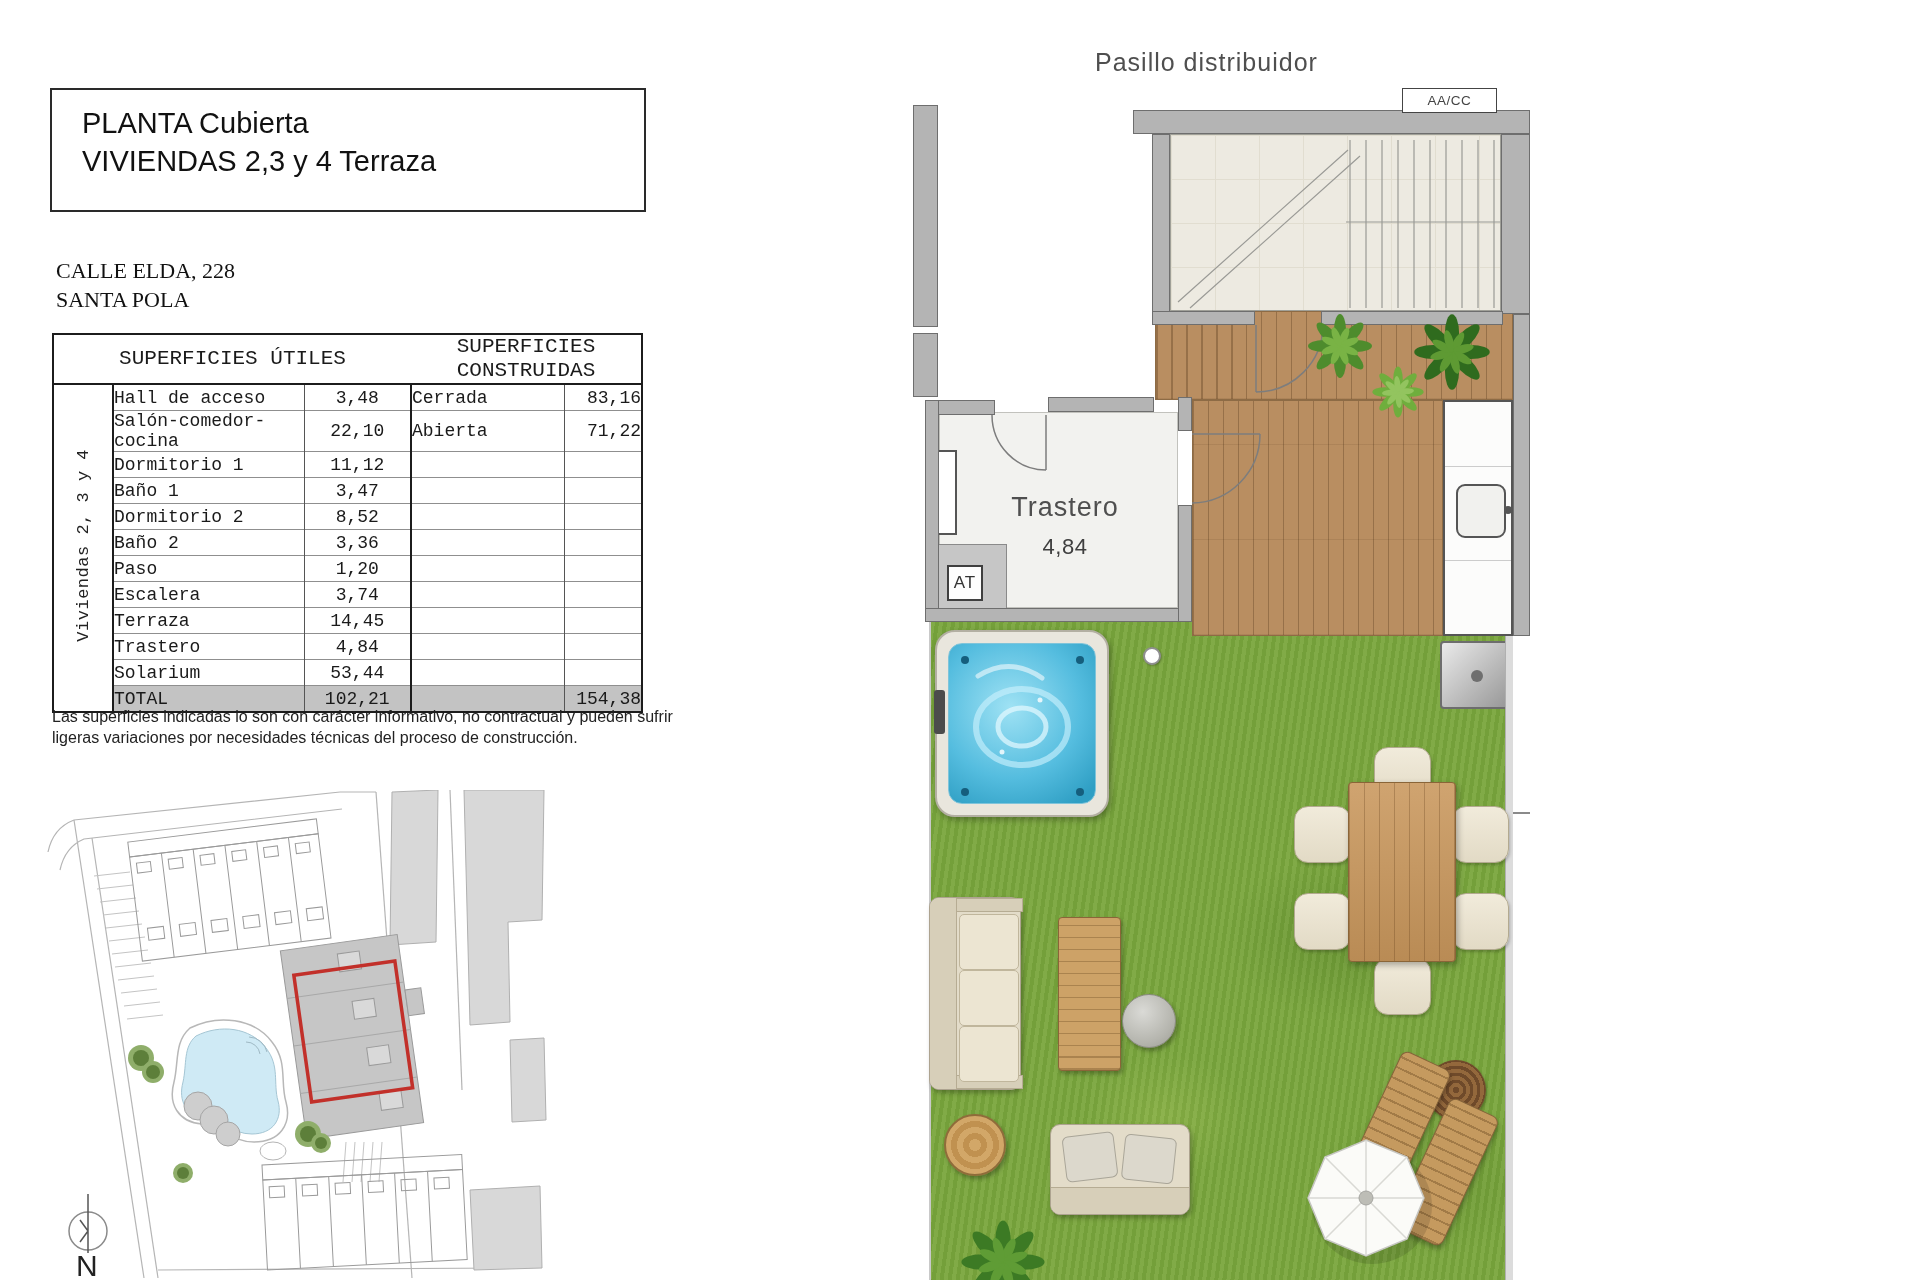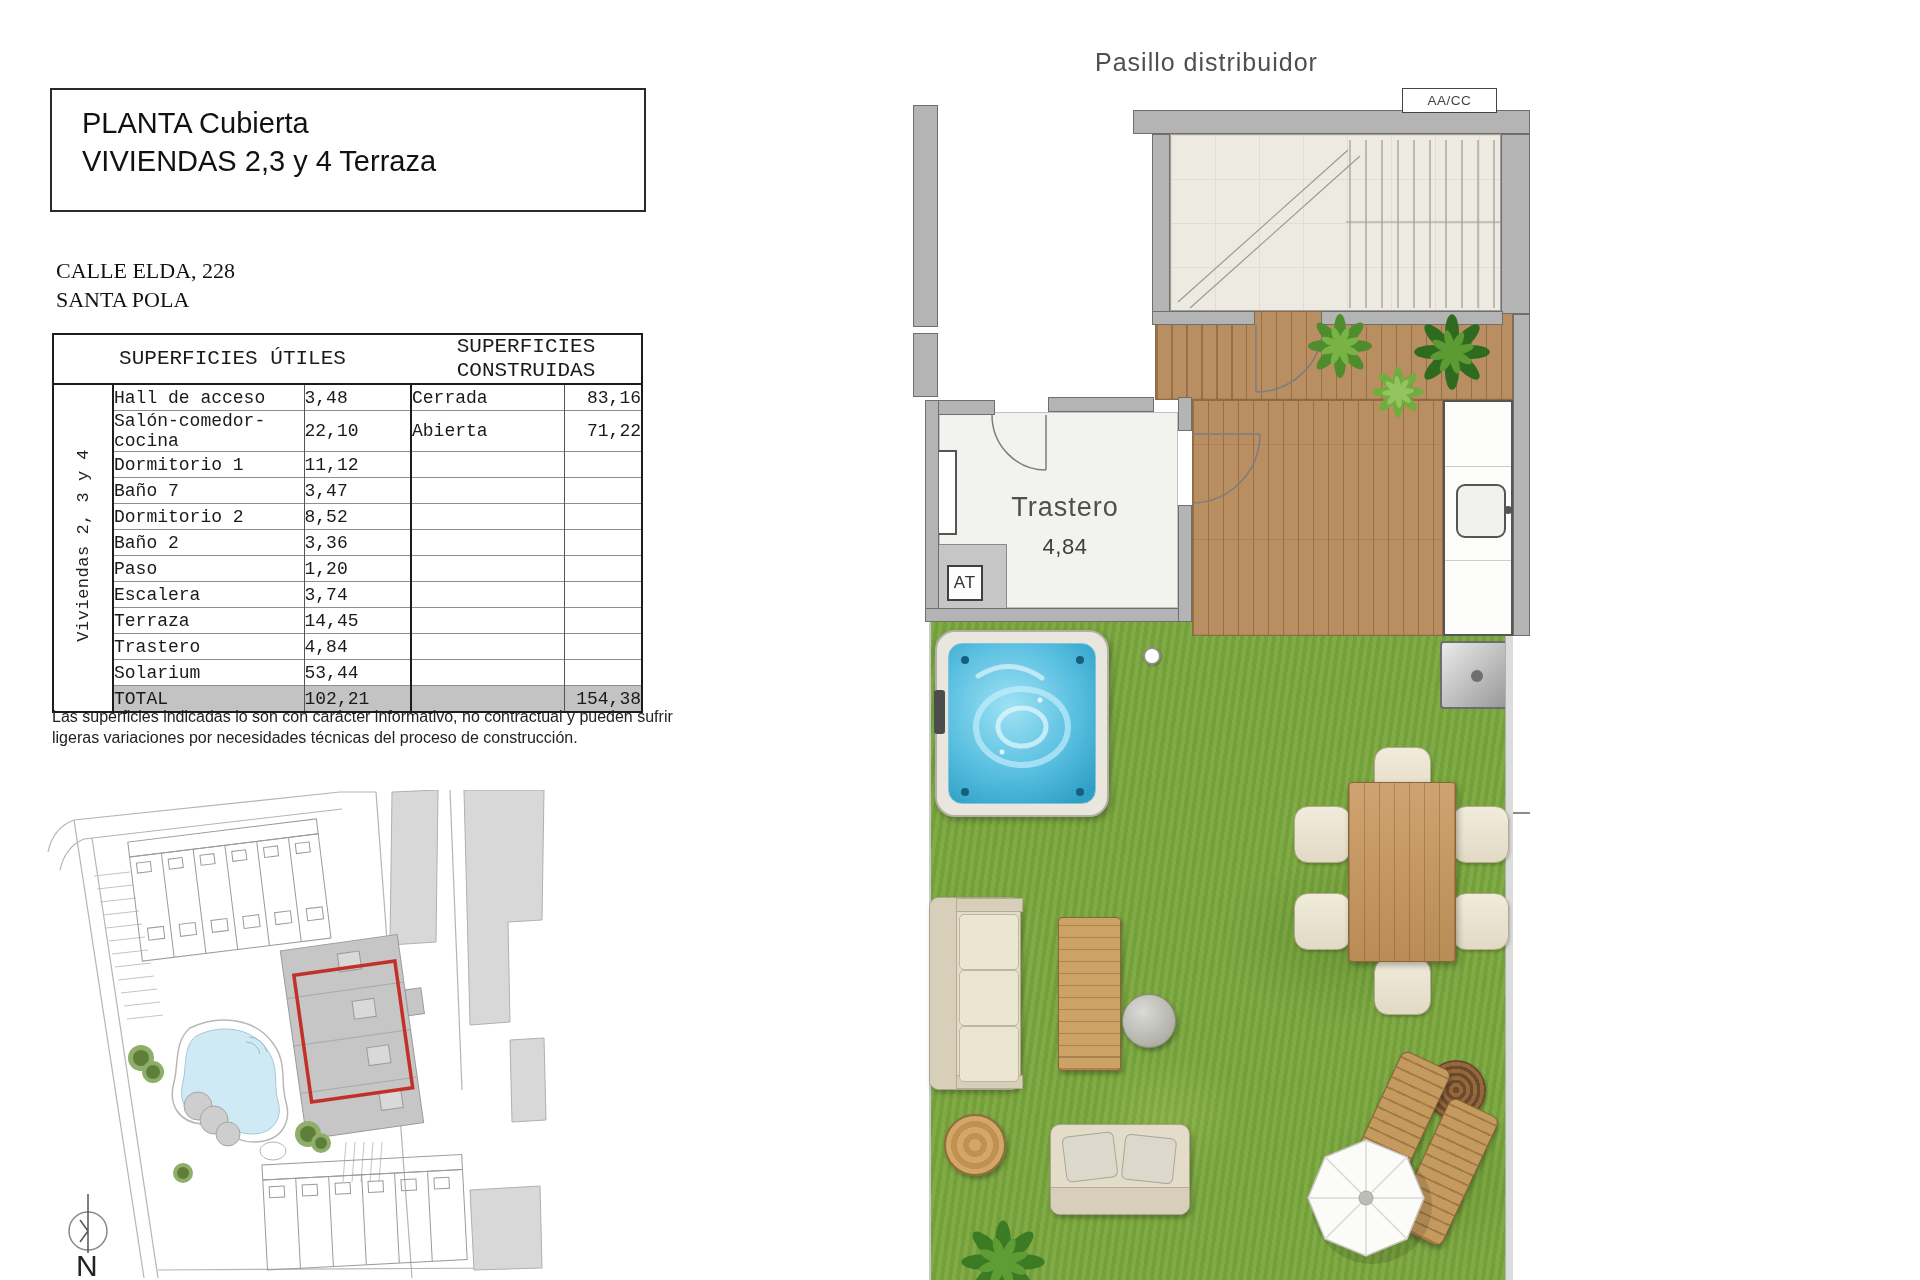--- a/index.html
+++ b/index.html
@@ -12,21 +12,21 @@
   .title-box .t1,.title-box .t2{font-size:29px;line-height:38px;color:#111;}
   .address{left:56px;top:256px;font-size:22px;line-height:29px;color:#111;font-family:Liberation Serif, serif;}
 
   .table-wrap{left:52px;top:333px;width:589px;height:362px;}
   table.areas{width:100%;height:100%;border-collapse:collapse;table-layout:fixed;border:2px solid #1c1c1c;font-family:Liberation Mono, monospace;}
   table.areas th{font-weight:normal;font-size:21px;line-height:24px;text-align:center;border-bottom:2px solid #1c1c1c;}
   table.areas td{font-size:18px;padding:0;height:25px;}
   td.group{border-right:2px solid #1c1c1c;text-align:center;vertical-align:middle;}
   .vlabel{writing-mode:vertical-rl;transform:rotate(180deg);font-size:17px;color:#222;letter-spacing:.5px;display:inline-block;}
   td.name{padding-left:10px;border-top:1px solid #8f8f8f;}
-  td.val {padding-right:7px;text-align:left;border-top:1px solid #8f8f8f;border-left:1px solid #555;border-right:2px solid #1c1c1c;}
+  td.val {padding-right:7px;text-align:center;border-top:1px solid #8f8f8f;border-left:1px solid #555;border-right:2px solid #1c1c1c;}
   td.cname{padding-left:8px;border-top:1px solid #8f8f8f;}
   td.cval{padding-right:7px;text-align:right;border-top:1px solid #8f8f8f;border-left:1px solid #555;}
   tr.total td{background:#c3c3c3;}
   th.h-const{padding:0 14px;}
 
   .disclaimer{left:52px;top:706px;font-size:16px;line-height:21px;color:#222;}
 
   
   .wall{background:#b4b4b4;border:1px solid #6e6e6e;}
   .wall.light{background:#c6c6c6;border:1px solid #8a8a8a;}
@@ -136,21 +136,21 @@
             <td class="cname">Abierta</td>
             <td class="cval">71,22</td>
           </tr>
       <tr>
             <td class="name">Dormitorio 1</td>
             <td class="val">11,12</td>
             <td class="cname"></td>
             <td class="cval"></td>
           </tr>
       <tr>
-            <td class="name">Baño 7</td>
+            <td class="name">Baño 1</td>
             <td class="val">3,47</td>
             <td class="cname"></td>
             <td class="cval"></td>
           </tr>
       <tr>
             <td class="name">Dormitorio 2</td>
             <td class="val">8,52</td>
             <td class="cname"></td>
             <td class="cval"></td>
           </tr>

